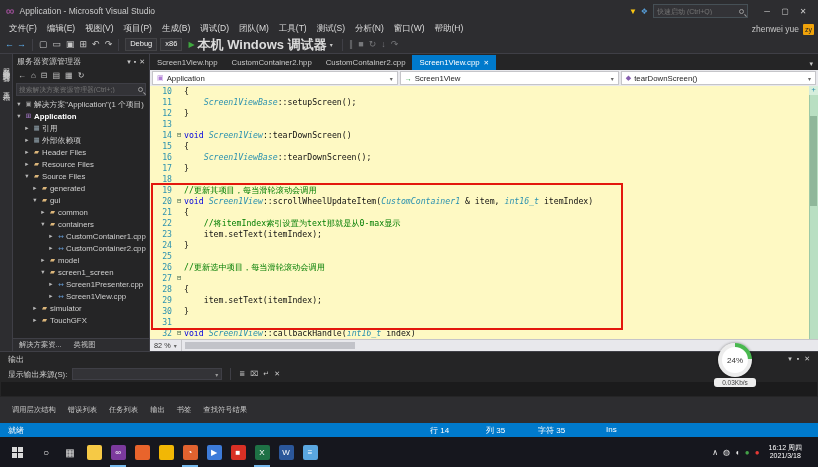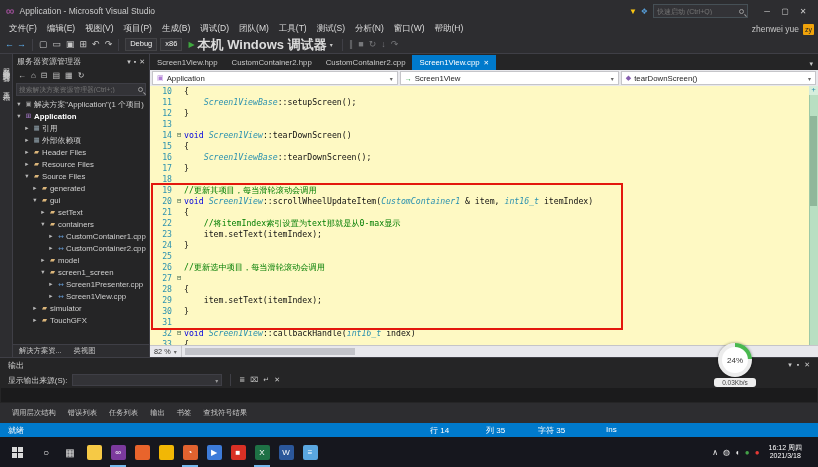--- a/index.html
+++ b/index.html
@@ -104,21 +104,21 @@
   .output-header{height:14px;display:flex;align-items:center;padding:0 8px;color:#CCC;font-size:8px;}
   .output-header .hicons{margin-left:auto;display:flex;gap:5px;}
   .output-src{height:16px;display:flex;align-items:center;gap:5px;padding:0 8px;}
   .output-src .lbl{color:#CCC;font-size:7.8px;white-space:nowrap;}
   .out-combo{width:150px;height:12px;background:#333337;border:1px solid #3F3F46;display:flex;align-items:center;padding:0 3px;}
   .out-combo .chev{margin-left:auto;color:#999;font-size:6px;}
   .output-toolbar{display:flex;gap:5px;align-items:center;}
   .output-content{flex:1;background:#1B1B1C;margin:0 1px 1px 1px;}
 
   
-  .bottom-tabs{height:20px;background:#2D2D30;display:flex;align-items:center;padding-left:6px;flex-shrink:0;}
+  .bottom-tabs{height:26px;background:#2D2D30;display:flex;align-items:center;padding-left:6px;flex-shrink:0;}
   .statusbar{height:14px;background:#007ACC;color:#FFF;display:flex;align-items:center;font-size:8px;position:relative;padding-left:8px;flex-shrink:0;}
   .status-pos{position:absolute;left:430px;display:flex;}
   .status-pos span{display:inline-block;}
   .sb-line{width:56px;} .sb-col{width:52px;} .sb-char{width:68px;} .sb-ins{width:30px;}
 
   
   .taskbar{height:30px;background:#16171E;display:flex;align-items:center;flex-shrink:0;}
   .start{width:34px;height:100%;display:flex;align-items:center;justify-content:center;}
   .win-logo{width:11px;height:11px;display:grid;grid-template-columns:5px 5px;grid-template-rows:5px 5px;gap:1px;}
   .win-logo span{background:#DADADA;}
@@ -288,21 +288,21 @@
             <span class="tree-label">generated</span>
           </div>
           <div class="tree-row" style="padding-left: 18px;">
             <span class="tree-arrow">▾</span>
             <span class="tree-icon icon-folder">▰</span>
             <span class="tree-label">gui</span>
           </div>
           <div class="tree-row" style="padding-left: 26px;">
             <span class="tree-arrow">▸</span>
             <span class="tree-icon icon-folder">▰</span>
-            <span class="tree-label">setText</span>
+            <span class="tree-label">common</span>
           </div>
           <div class="tree-row" style="padding-left: 26px;">
             <span class="tree-arrow">▾</span>
             <span class="tree-icon icon-folder">▰</span>
             <span class="tree-label">containers</span>
           </div>
           <div class="tree-row" style="padding-left: 34px;">
             <span class="tree-arrow">▸</span>
             <span class="tree-icon icon-cpp-file">++</span>
             <span class="tree-label">CustomContainer1.cpp</span>

